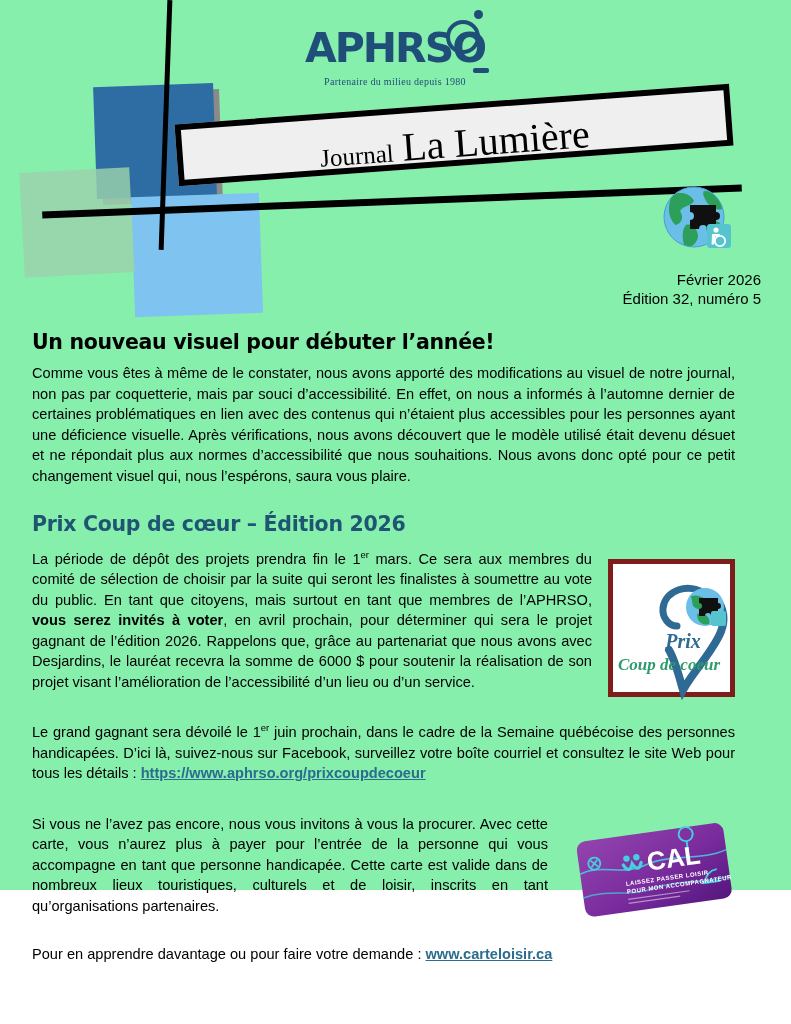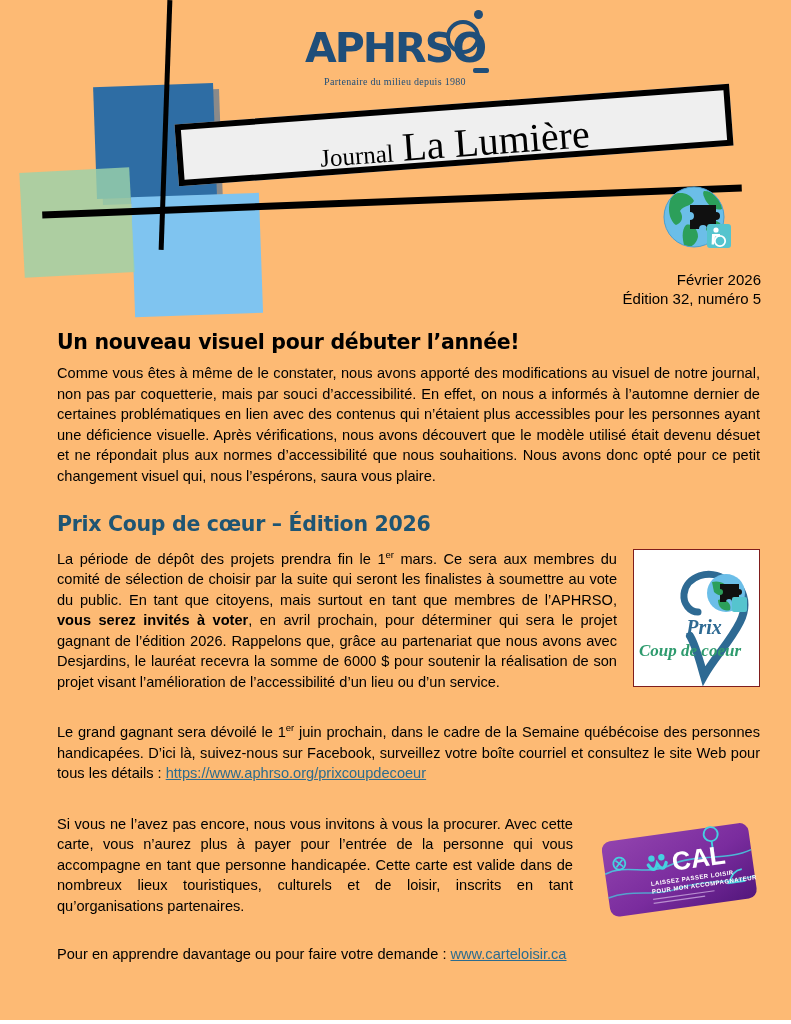--- a/index.html
+++ b/index.html
@@ -12,22 +12,22 @@
     height: 1024px;
     font-family: "Liberation Sans", sans-serif;
     color: #000000;
     position: relative;
     overflow: hidden;
   }
 
   .page {
     position: relative;
     width: 791px;
-    height: 1020px;
-    background: #fdba74;
+    height: 890px;
+    background: #86efac;
   }
 
   
   .header {
     position: relative;
     height: 320px;
   }
 
   
   .logo-wrap {
@@ -209,21 +209,21 @@
     text-align: right;
     font-size: 15px;
     line-height: 19px;
     color: #000000;
     z-index: 20;
   }
 
   
   .content {
     position: absolute;
-    left: 57px;
+    left: 32px;
     top: 330px;
     width: 703px;
   }
 
   h2.sec-title {
     font-family: "DejaVu Sans", sans-serif;
     font-size: 20.5px;
     font-weight: bold;
     margin: 0 0 9px 0;
     letter-spacing: -0.3px;
@@ -244,37 +244,38 @@
 
   .sec { margin-bottom: 26px; }
   .sec-prix { margin-bottom: 22px; }
 
   sup { font-size: 9.5px; vertical-align: super; }
   b { font-weight: bold; }
 
   a.link {
     color: #2B6C8F;
     text-decoration: underline;
+    font-weight: bold;
   }
 
   
   .prix-row {
     display: flex;
     align-items: flex-start;
     gap: 16px;
   }
   .prix-text { flex: 1; }
   .prix-logo-box {
     width: 127px;
     height: 138px;
-    border: 1px solid #7f1d1d;
+    border: 5px solid #7f1d1d;
     box-sizing: border-box;
     background: #ffffff;
     flex-shrink: 0;
-    margin-top: 4px;
+    margin-top: 14px;
   }
 
   
   .cal-row {
     display: flex;
     align-items: flex-start;
     gap: 24px;
   }
   .cal-text { flex: 1; }
   .cal-card-box {

